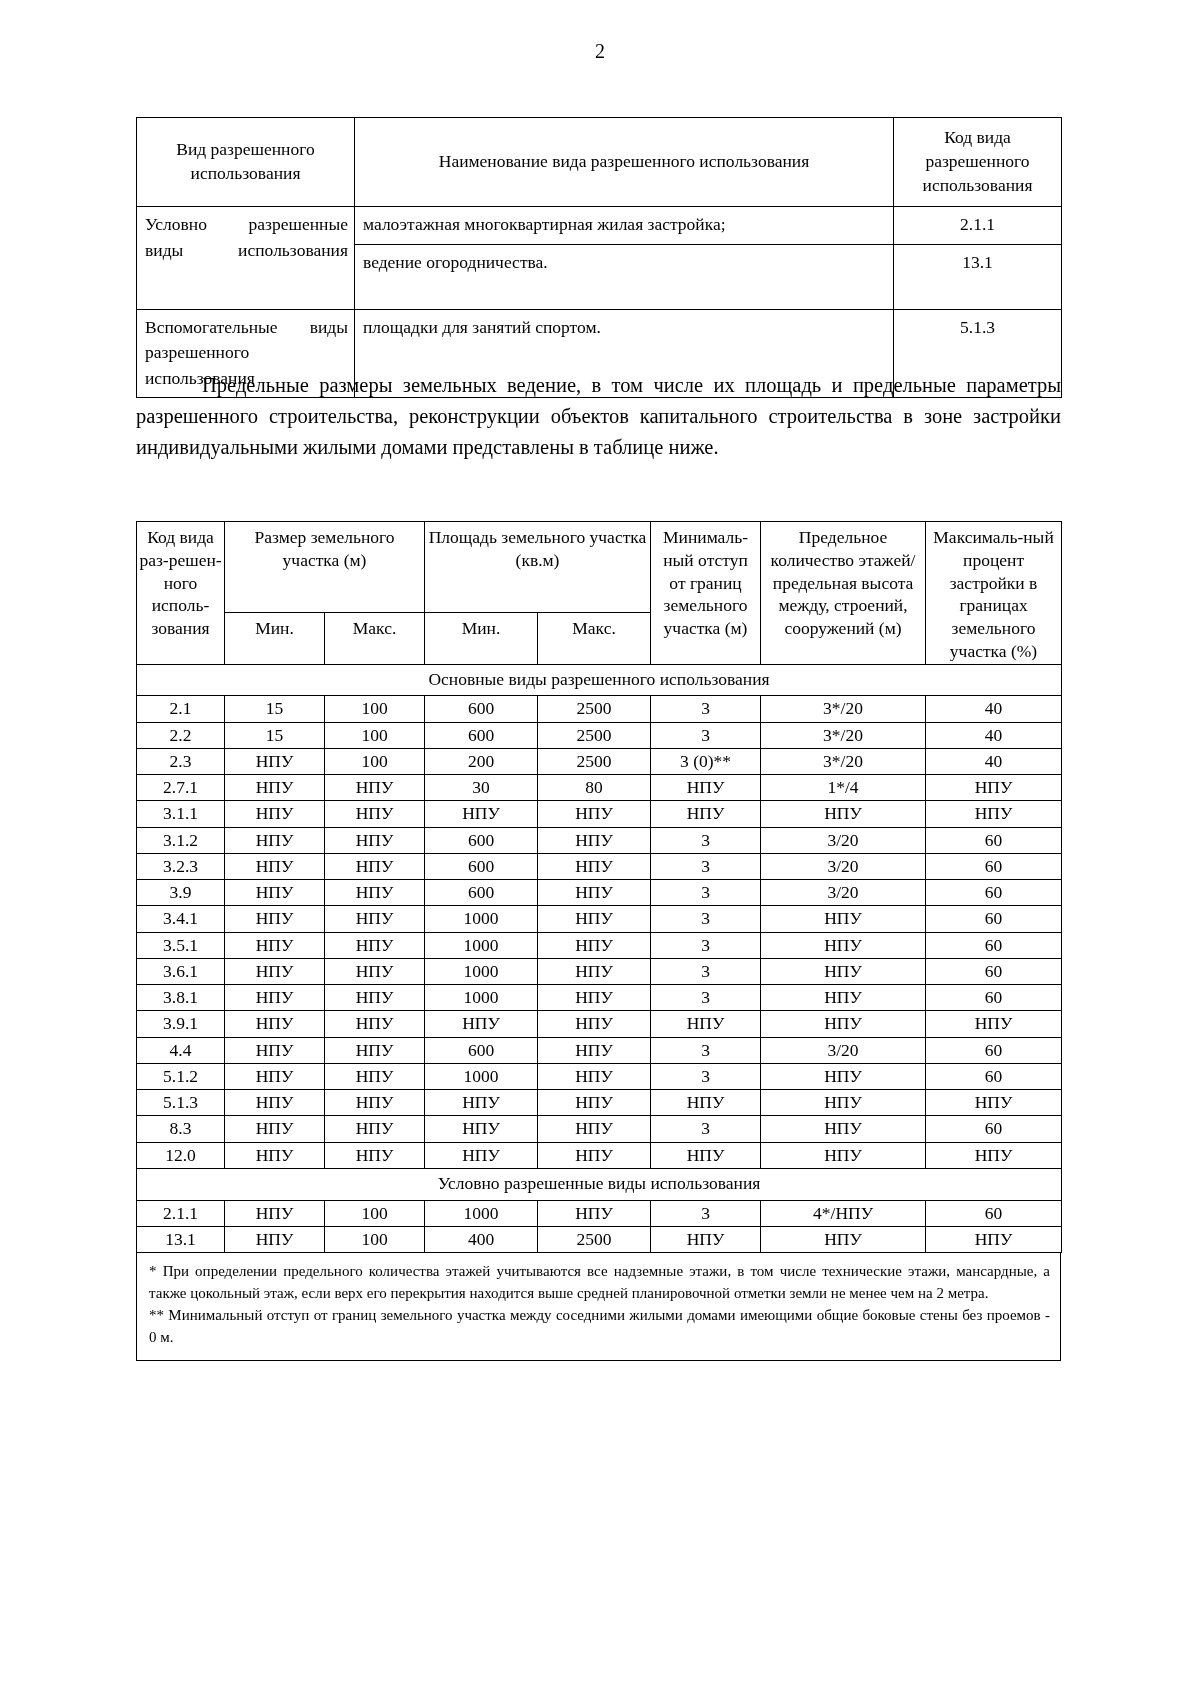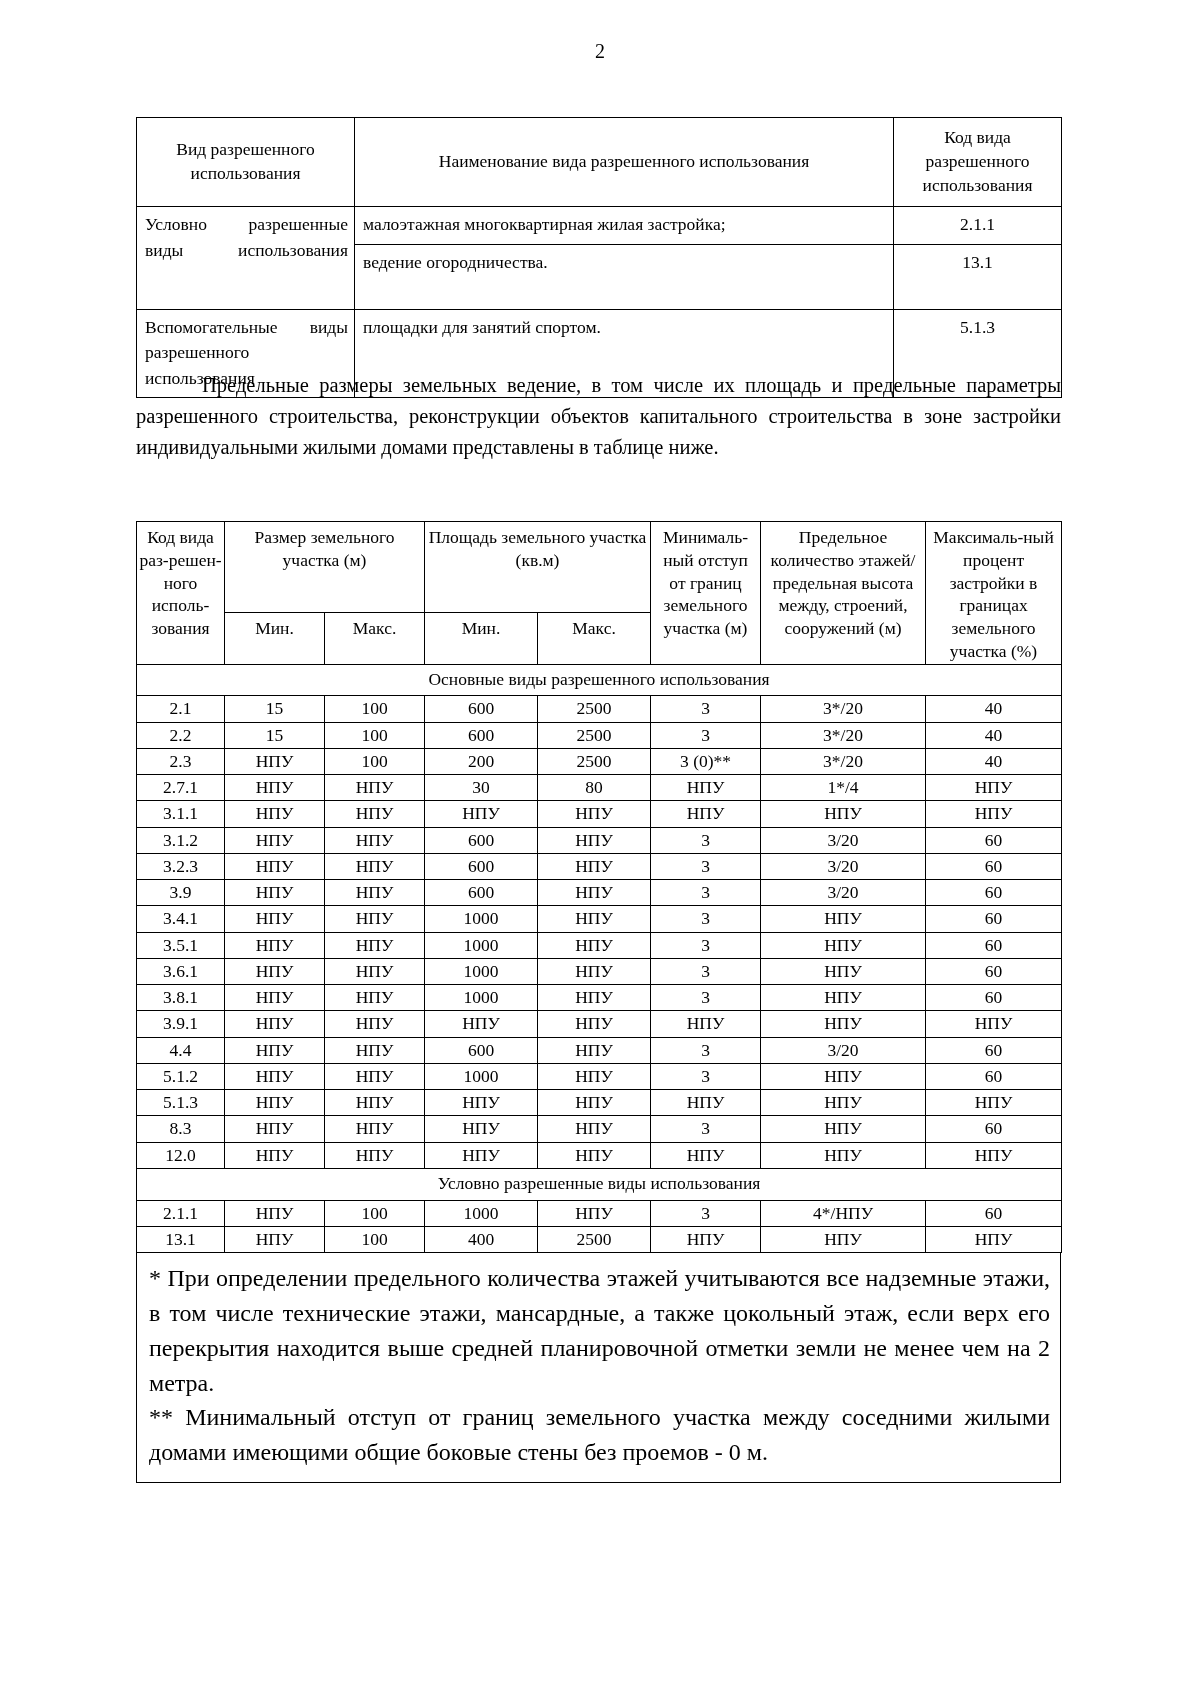--- a/index.html
+++ b/index.html
@@ -120,21 +120,21 @@
     line-height: 1.1;
   }
   table.t2 td.section {
     vertical-align: middle;
     padding: 4px 2px 5px 2px;
   }
   .notes {
     border: 1px solid #000;
     border-top: none;
     padding: 8px 10px 12px 12px;
-    font-size: 24px;
+    font-size: 15px;
     line-height: 1.45;
     text-align: justify;
     font-family: "Liberation Serif", "DejaVu Serif", serif;
   }
   .notes p { margin: 0; }
 </style>
 </head>
 <body>
 
 <div class="page">

